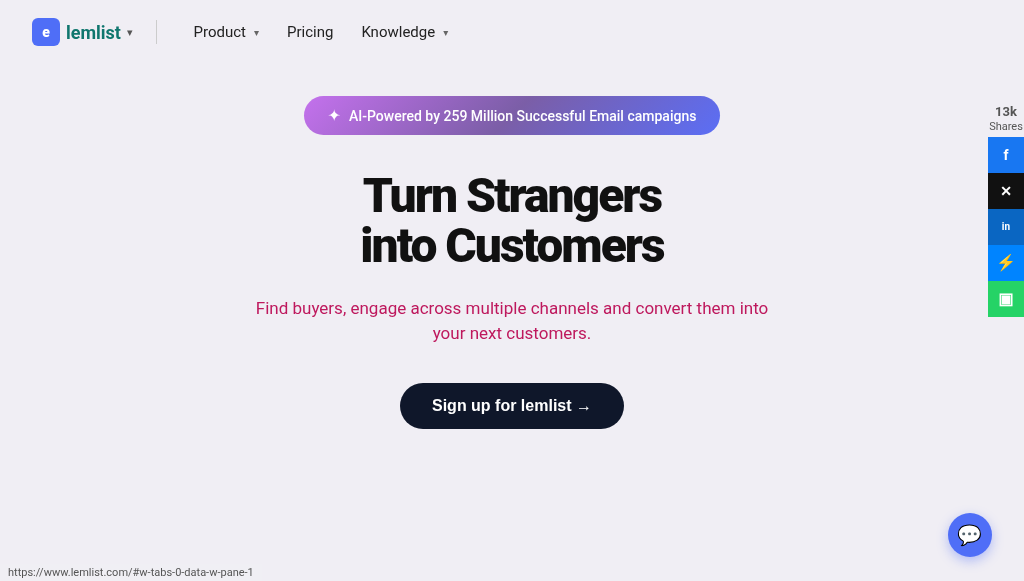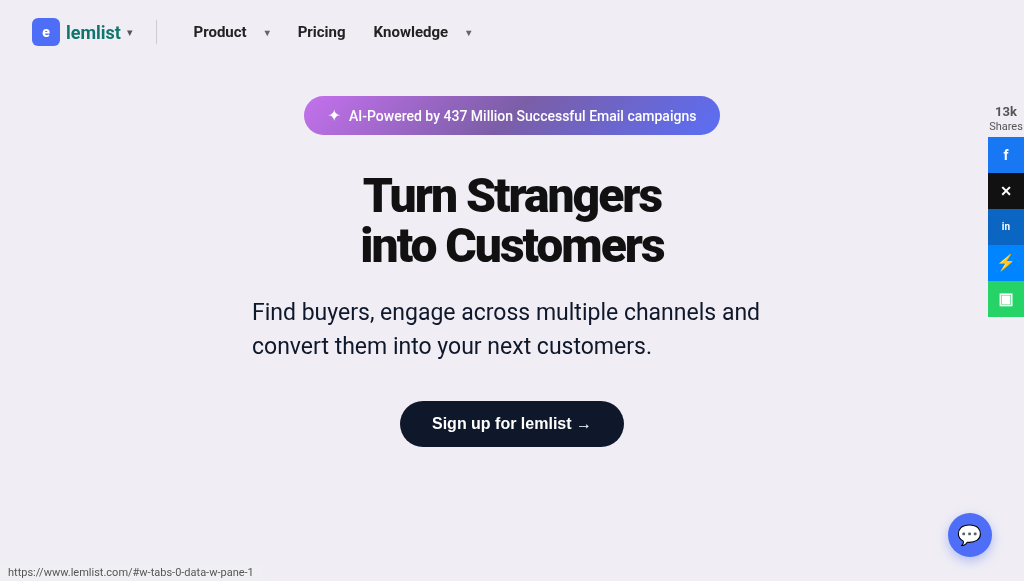--- a/index.html
+++ b/index.html
@@ -70,28 +70,28 @@
 
     .nav-links {
       display: flex;
       align-items: center;
       gap: 4px;
     }
 
     .nav-link {
       display: flex;
       align-items: center;
-      gap: 18px;
+      gap: 8px;
       padding: 6px 12px;
       font-size: 15px;
       color: #222;
       cursor: pointer;
       border-radius: 6px;
       text-decoration: none;
-      font-weight: 700;
+      font-weight: 400;
     }
 
     .nav-link .chevron {
       font-size: 10px;
       color: #666;
     }
 
     .nav-right {
       margin-left: auto;
       display: flex;
@@ -153,23 +153,23 @@
       font-weight: 900;
       color: #111;
       text-align: center;
       line-height: 1.05;
       letter-spacing: -2px;
       margin-bottom: 24px;
     }
 
     
     .hero-sub {
-      font-size: 23px;
-      color: #0f172a;
-      text-align: left;
+      font-size: 17px;
+      color: #be185d;
+      text-align: center;
       max-width: 520px;
       line-height: 1.5;
       margin-bottom: 36px;
     }
 
     
     .btn-cta {
       background: #0f172a;
       color: white;
       border: none;
@@ -284,21 +284,21 @@
       </a>
     </div>
   </div>
 
 </nav>
 
 <div class="main">
 
   <div class="ai-badge">
     <span class="star">✦</span>
-    <span>AI-Powered by 437 Million Successful Email campaigns</span>
+    <span>AI-Powered by 259 Million Successful Email campaigns</span>
   </div>
 
   <h1 class="hero-heading">
     <span>Turn Strangers</span><br>
     <span>into Customers</span>
   </h1>
 
   <p class="hero-sub">Find buyers, engage across multiple channels and convert them into your next customers.</p>
 
   <button class="btn-cta">Sign up for lemlist →</button>

